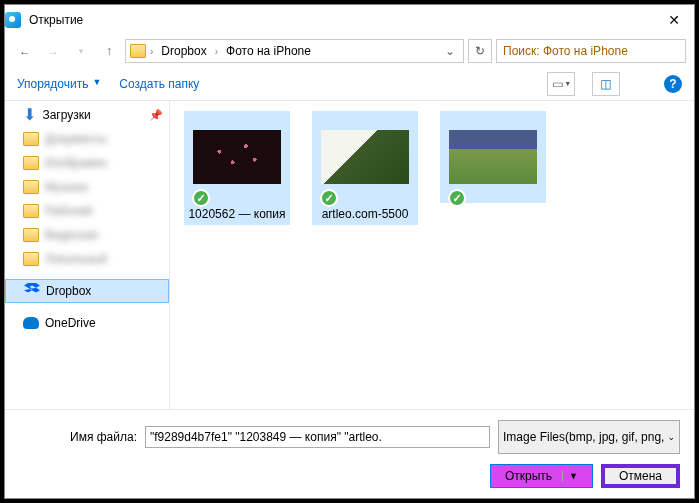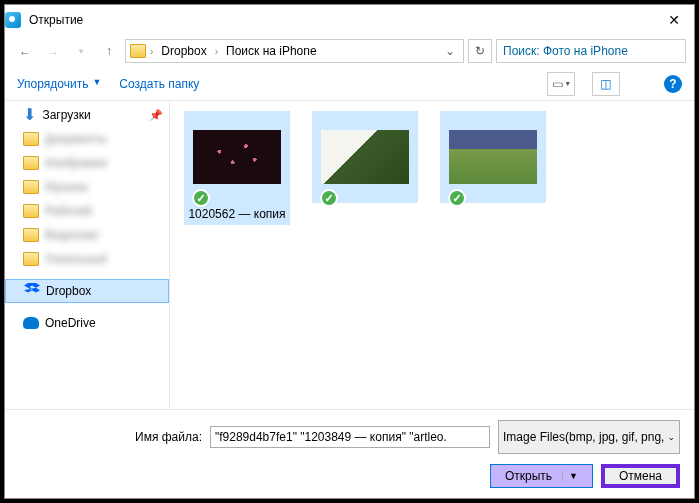--- a/index.html
+++ b/index.html
@@ -13,21 +13,21 @@
 .navrow{height:32px;display:flex;align-items:center;padding:0 8px;gap:4px}
 .navbtn{width:24px;height:24px;display:flex;align-items:center;justify-content:center;color:#666;border-radius:2px}
 .navbtn.disabled{color:#ccc}
 .addrbox{flex:1;height:24px;border:1px solid #ccc;display:flex;align-items:center;padding:0 4px;gap:4px}
 .addrbox .folder-icon{width:16px;height:14px;background:linear-gradient(#ffe9a2,#f7ca4d);border-radius:1px;border:1px solid #d4a528}
 .addrbox .crumb{padding:0 4px;font-size:12px}
 .addrbox .sep{color:#888;font-size:10px}
 .addrbox .spacer{flex:1}
 .addrbox .chev{color:#666;padding:0 4px}
 .refresh{width:24px;height:24px;border:1px solid #ccc;display:flex;align-items:center;justify-content:center;color:#555}
-.searchbox{width:190px;height:24px;border:1px solid #ccc;padding:4px 6px;color:#0369a1;display:flex;align-items:center}
+.searchbox{width:190px;height:24px;border:1px solid #ccc;padding:4px 6px;color:#a16207;display:flex;align-items:center}
 .toolbar{height:34px;display:flex;align-items:center;padding:0 12px;gap:18px;border-bottom:1px solid #e8e8e8}
 .toolbar .link{color:#0066cc;font-size:12px;display:flex;align-items:flex-start;gap:4px}
 .toolbar .spacer{flex:1}
 .toolbar .iconbtn{width:28px;height:24px;display:flex;align-items:center;justify-content:center;color:#555;border:1px solid transparent}
 .toolbar .iconbtn.grp{border:1px solid #ccc;margin-left:-1px}
 .help{width:18px;height:18px;border-radius:50%;background:#0078d7;color:#fff;display:flex;align-items:center;justify-content:center;font-weight:bold;font-size:12px}
 .body{flex:1;display:flex;overflow:hidden}
 .sidebar{width:165px;border-right:1px solid #e8e8e8;overflow:hidden;padding-top:2px}
 .sbitem{height:24px;display:flex;align-items:center;padding:0 6px 0 18px;gap:6px;font-size:12px}
 .sbitem.selected{background:#cde8ff;border:1px solid #7abdff}
@@ -51,21 +51,21 @@
 .thimg.p3{background:linear-gradient(#4a5a8a 35%,#7a9a4a 35%,#5a8a3a)}
 .check{position:absolute;bottom:-4px;left:8px;width:18px;height:18px;border-radius:50%;background:#4caf50;border:2px solid #fff;display:flex;align-items:center;justify-content:center;color:#fff;font-size:11px;font-weight:bold}
 .thlabel{width:106px;text-align:center;font-size:12px;padding:4px 2px;white-space:nowrap;overflow:hidden;text-overflow:ellipsis;background:#cde8ff}
 .bottombar{padding:10px 14px;display:flex;flex-direction:column;gap:10px;border-top:1px solid #e8e8e8}
 .row1{display:flex;align-items:center;gap:8px}
 .row1 .lbl{font-size:12px}
 .row1 input{flex:1;height:22px;border:1px solid #aaa;padding:0 4px;font-size:12px}
 .row1 .filter{width:182px;height:22px;border:1px solid #aaa;display:flex;align-items:center;padding:16px 4px;font-size:12px;justify-content:space-between;background:#efefef}
 .row2{display:flex;justify-content:flex-end;gap:8px}
 .btn{height:24px;border:4px solid #6d28d9;background:#efefef;padding:0 14px;display:flex;align-items:center;font-size:12px}
-.btn.primary{border:1px solid #0078d7;background:#c4b5fd}
+.btn.primary{border:1px solid #0078d7;background:#d946ef}
 .btn .split{border-left:1px solid #aaa;margin-left:10px;padding-left:6px;font-size:9px}
 </style>
 </head>
 <body>
 
 <div class="window">
   <div class="titlebar">
     <div class="app-icon"></div>
     <div class="title">Открытие</div>
     <div class="close">✕</div>
@@ -74,21 +74,21 @@
   <div class="navrow">
     <div class="navbtn">←</div>
     <div class="navbtn disabled">→</div>
     <div class="navbtn disabled" style="font-size:9px">▾</div>
     <div class="navbtn">↑</div>
     <div class="addrbox">
       <div class="folder-icon"></div>
       <span class="sep">›</span>
       <span class="crumb">Dropbox</span>
       <span class="sep">›</span>
-      <span class="crumb">Поиск на iPhone</span>
+      <span class="crumb">Фото на iPhone</span>
       <span class="spacer"></span>
       <span class="chev">⌄</span>
     </div>
     <div class="refresh">↻</div>
     <div class="searchbox">Поиск: Фото на iPhone</div>
   </div>
 
   <div class="toolbar">
     <div class="link">
       <span>Упорядочить</span>
@@ -152,33 +152,34 @@
             <div class="thimg p1"></div>
             <div class="check">✓</div>
           </div>
         <div class="thlabel">1020562 — копия</div>
       </div>
       <div class="thumb selected">
         <div class="thframe">
             <div class="thimg p2"></div>
             <div class="check">✓</div>
           </div>
+        <div class="thlabel">artleo.com-5500</div>
       </div>
       <div class="thumb selected">
         <div class="thframe">
             <div class="thimg p3"></div>
             <div class="check">✓</div>
           </div>
       </div>
     </div>
   </div>
 
   <div class="bottombar">
     <div class="row1">
-      <span class="lbl" style="margin-left:116px">Имя файла:</span>
+      <span class="lbl" style="margin-left:51px">Имя файла:</span>
       <input type="text" value="&quot;f9289d4b7fe1&quot; &quot;1203849 — копия&quot; &quot;artleo." style="">
       <div class="filter">
         <span>Image Files(bmp, jpg, gif, png,</span>
         <span style="font-size:9px">⌄</span>
       </div>
     </div>
     <div class="row2">
       <div class="btn primary">
         <span>Открыть</span>
         <span class="split">▼</span>

